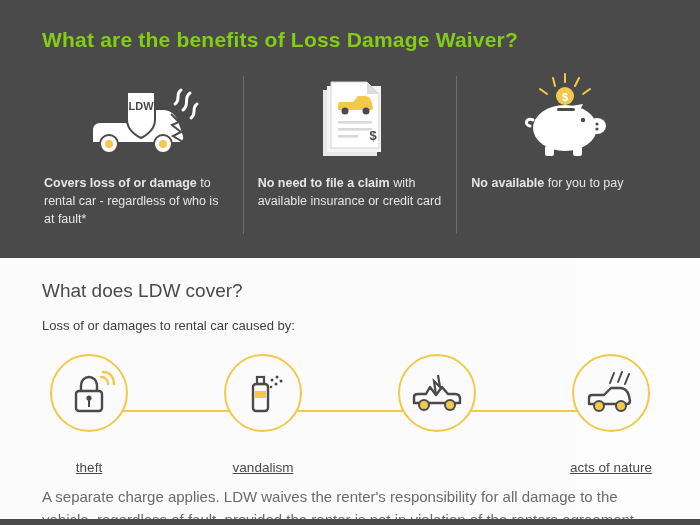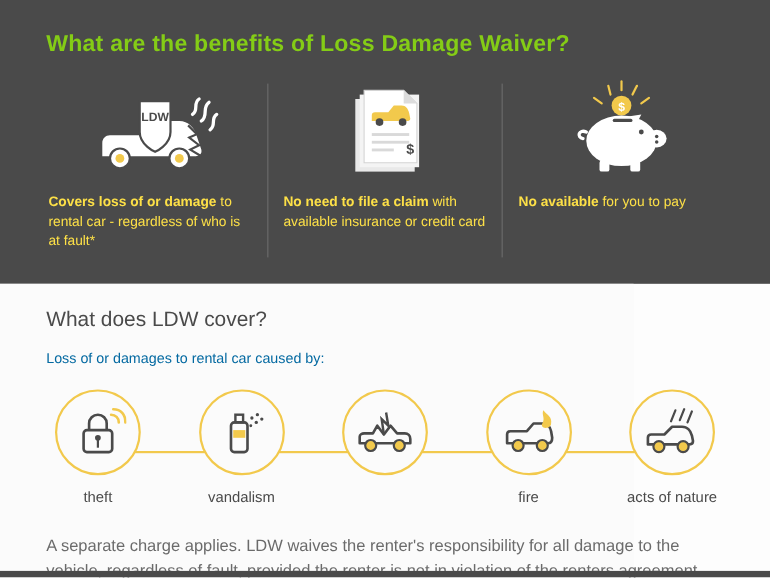--- a/index.html
+++ b/index.html
@@ -46,21 +46,21 @@
     height: 170px;
   }
   .benefit .art {
     height: 92px;
     display: flex;
     align-items: flex-end;
     justify-content: center;
   }
   .benefit .caption {
     margin-top: 10px;
-    color: #fde047;
+    color: #e5e5e5;
     font-size: 12.5px;
     line-height: 1.45;
   }
   .benefit .caption b { font-weight: bold; }
   .divider {
     width: 1px;
     height: 158px;
     background: #6d6d6d;
     flex: 0 0 1px;
     margin-top: 4px;
@@ -76,21 +76,21 @@
   .sub-title {
     position: absolute;
     left: 42px; top: 22px;
     color: #4a4a4a;
     font-size: 19px;
     font-weight: normal;
   }
   .sub-lead {
     position: absolute;
     left: 42px; top: 60px;
-    color: #0369a1;
+    color: #404040;
     font-size: 13px;
   }
 
   .cover-row {
     position: absolute;
     left: 30px; top: 96px;
     width: 640px; height: 120px;
     display: flex;
     align-items: flex-start;
     justify-content: space-between;
@@ -112,23 +112,24 @@
     width: 78px; height: 78px;
     border: 2px solid #f2c94c;
     border-radius: 50%;
     background: #fbfbfb;
     margin: 0 auto;
     display: flex;
     align-items: center;
     justify-content: center;
   }
   .cover-label {
-    margin-top: 12px;
+    margin-top: 28px;
     font-size: 13.5px;
     color: #4a4a4a;
+    text-decoration: underline;
   }
 
   .footnote {
     position: absolute;
     left: 42px; top: 228px;
     width: 620px;
     color: #6b6b6b;
     font-size: 15px;
     line-height: 1.5;
   }
@@ -285,31 +286,20 @@
         <div class="circle">
           <svg width="58" height="52" viewBox="0 0 58 52">
             <path d="M6 36 L6 30 C6 28 8 27 10 27 L18 27 L22 20 L28 28 L34 20 L40 27 L47 27 C50 27 52 29 52 32 L52 36 Z" fill="none" stroke="#4a4a4a" stroke-width="2.4" stroke-linejoin="round"></path>
             <path d="M28 28 L26 14 L32 20 L30 8" stroke="#4a4a4a" stroke-width="2.2" fill="none"></path>
             <circle cx="16" cy="38" r="5" fill="#f2c94c" stroke="#4a4a4a" stroke-width="2"></circle>
             <circle cx="42" cy="38" r="5" fill="#f2c94c" stroke="#4a4a4a" stroke-width="2"></circle>
           </svg>
         </div>
       </div>
 
-      <div class="cover-item">
-        <div class="circle">
-          <svg width="56" height="52" viewBox="0 0 56 52">
-            <path d="M8 36 L8 28 C8 26 9 25 11 25 L26 25 L32 18 L41 18 C45 18 47 21 48 25 L49 31 C49 34 48 36 45 36 Z" fill="none" stroke="#4a4a4a" stroke-width="2.4" stroke-linejoin="round"></path>
-            <path d="M40 18 c3 -5 -1 -8 1 -12 c4 5 8 6 7 12 c0 3 -3 4 -5 4 c-3 0 -4 -2 -3 -4 Z" fill="#f2c94c"></path>
-            <circle cx="18" cy="38" r="5" fill="#f2c94c" stroke="#4a4a4a" stroke-width="2"></circle>
-            <circle cx="40" cy="38" r="5" fill="#f2c94c" stroke="#4a4a4a" stroke-width="2"></circle>
-          </svg>
-        </div>
-        <div class="cover-label">fire</div>
-      </div>
 
       <div class="cover-item">
         <div class="circle">
           <svg width="58" height="52" viewBox="0 0 58 52">
             <path d="M32 6 L28 16" stroke="#4a4a4a" stroke-width="2" stroke-linecap="round"></path>
             <path d="M40 5 L36 15" stroke="#4a4a4a" stroke-width="2" stroke-linecap="round"></path>
             <path d="M47 7 L43 17" stroke="#4a4a4a" stroke-width="2" stroke-linecap="round"></path>
             <path d="M7 37 L7 31 C7 29 8 28 10 28 L22 28 L29 21 L38 21 C43 21 46 25 47 29 L48 34 C48 36 47 37 45 37 Z" fill="none" stroke="#4a4a4a" stroke-width="2.4" stroke-linejoin="round"></path>
             <circle cx="17" cy="39" r="5" fill="#f2c94c" stroke="#4a4a4a" stroke-width="2"></circle>
             <circle cx="39" cy="39" r="5" fill="#f2c94c" stroke="#4a4a4a" stroke-width="2"></circle>

